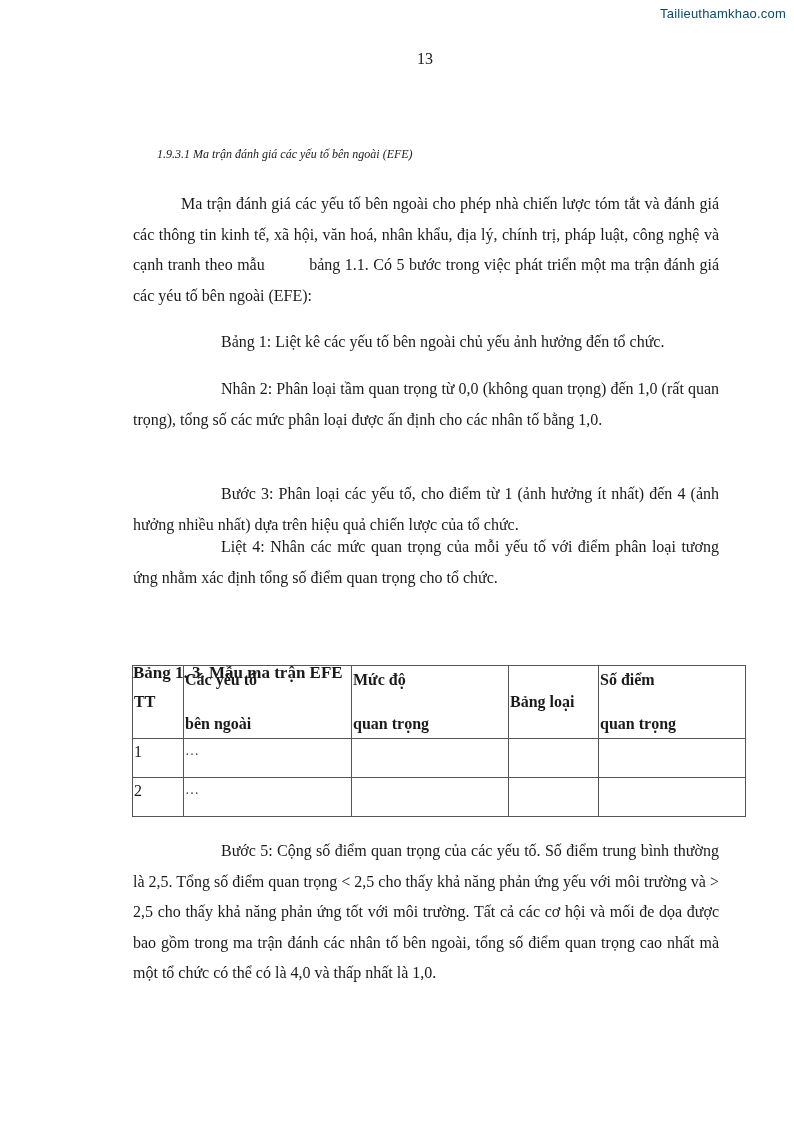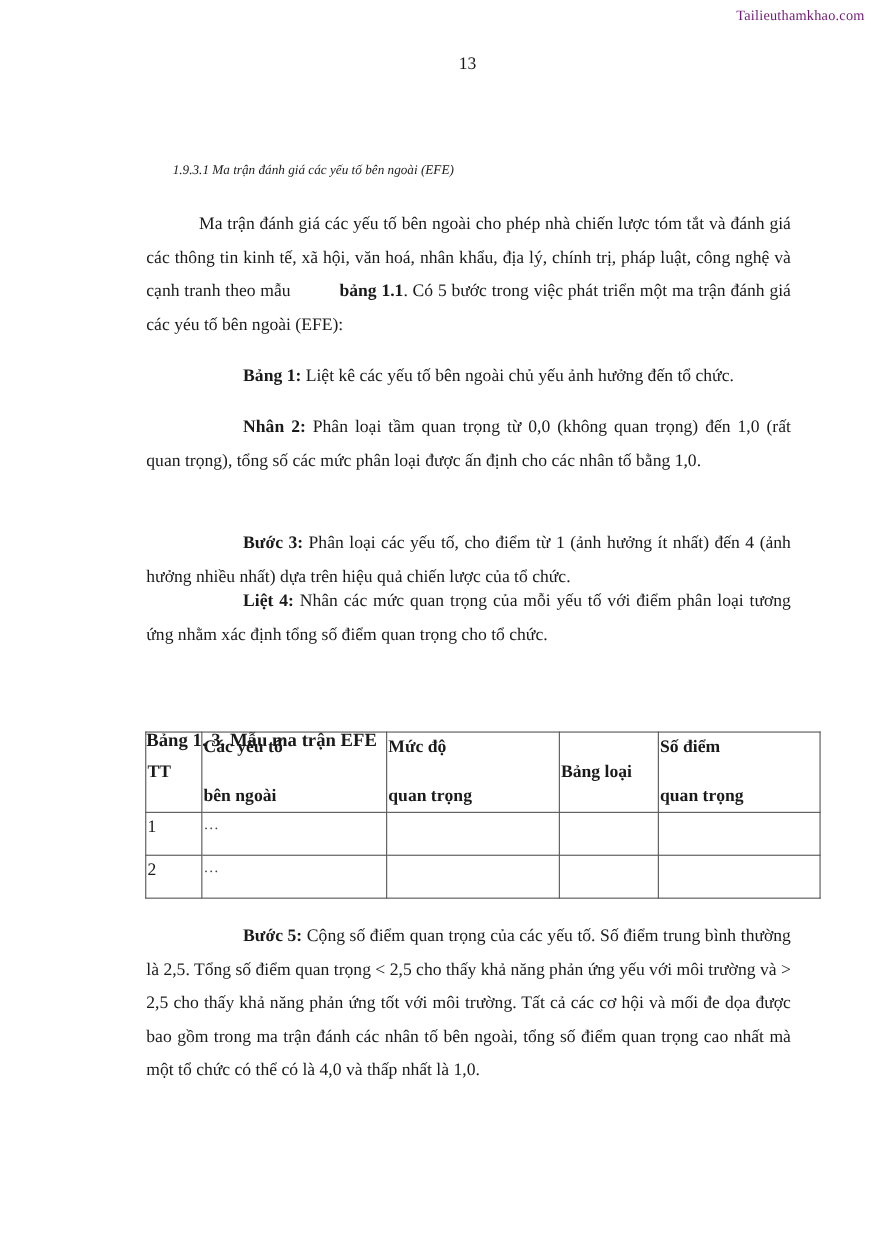--- a/index.html
+++ b/index.html
@@ -3,37 +3,37 @@
   <meta charset="utf-8">
   <style>
     html, body { margin: 0; padding: 0; background: #ffffff; }
     body {
       width: 794px; height: 1123px; position: relative; overflow: hidden;
       font-family: "Liberation Serif", "DejaVu Serif", serif;
       color: #1a1a1a;
     }
     .watermark {
       position: absolute; top: 6px; right: 8px;
-      font-family: Liberation Serif, serif;
-      font-size: 13px; color: #701a75; letter-spacing: 0.2px;
+      font-family: Liberation Sans, sans-serif;
+      font-size: 13px; color: #0c4a6e; letter-spacing: 0.2px;
     }
     .page-number {
       position: absolute; top: 50px; left: 0; width: 850px; text-align: center;
       font-size: 16px;
     }
     .heading {
       position: absolute; top: 147px; left: 157px;
       font-size: 12px; font-style: italic;
     }
     .para {
       position: absolute; left: 133px; width: 586px;
       font-size: 16px; line-height: 30.6px; text-align: justify;
       text-indent: 48px; margin: 0;
     }
-    .para b { font-weight: bold; padding-left: 40px; }
+    .para b { font-weight: normal; padding-left: 40px; }
     .table-caption {
       position: absolute; top: 619px; left: 133px;
       font-size: 17px; font-weight: bold; margin-top: 44px;
     }
     table.efe {
       position: absolute; top: 665px; left: 132px;
       width: 614px; border-collapse: collapse;
       font-size: 16px;
     }
     table.efe td, table.efe th {

